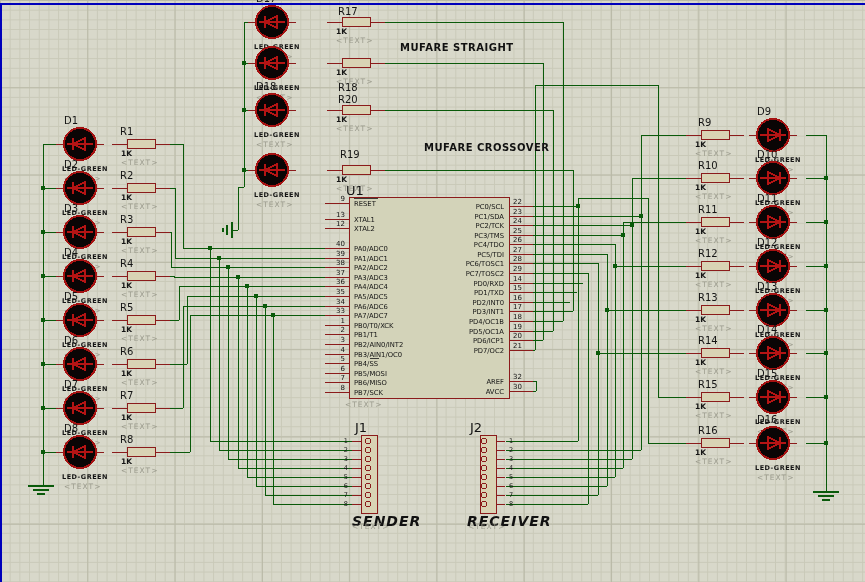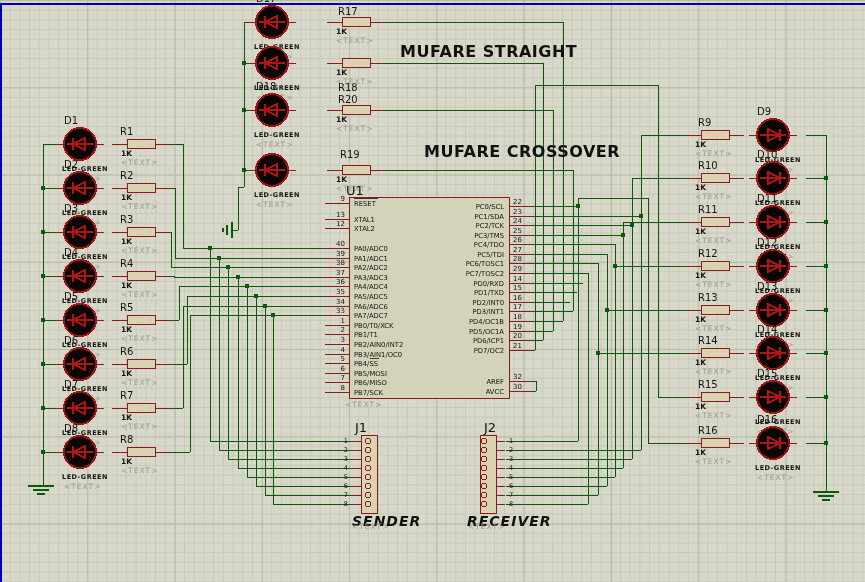--- a/index.html
+++ b/index.html
@@ -10,21 +10,21 @@
       linear-gradient(#b9b9a7 1px, transparent 1px),
       linear-gradient(90deg,#b9b9a7 1px, transparent 1px),
       linear-gradient(#c9c9b8 1px, transparent 1px),
       linear-gradient(90deg,#c9c9b8 1px, transparent 1px);
     background-size:87.3px 87.3px,87.3px 87.3px,9.7px 9.7px,9.7px 9.7px;
     font-family:"DejaVu Sans", sans-serif;
   }
   .blue-h{position:absolute;left:0;top:3px;width:865px;height:2px;background:#0000bb;}
   .blue-v{position:absolute;left:0;top:3px;width:2px;height:579px;background:#0000bb;}
   .lbl{position:absolute;color:#111;white-space:nowrap;}
-  .net-label{font-size:16px;font-weight:600;letter-spacing:0.5px;}
+  .net-label{font-size:10px;font-weight:600;letter-spacing:0.5px;}
   .ref-label{font-size:13px;text-align:center;}
   .sub-label{font-size:14px;font-weight:bold;letter-spacing:1px;font-style:italic;}
   .ph-label{font-size:7.5px;color:#9b9b8d;letter-spacing:1px;}
   svg{position:absolute;left:0;top:0;}
 </style>
 </head>
 <body>
 
 <div id="canvas">
   <div class="blue-h"></div>
@@ -755,16 +755,16 @@
   <div class="lbl net-label" style="left:400px;top:42px;">MUFARE STRAIGHT</div>
   <div class="lbl net-label" style="left:424px;top:142px;">MUFARE CROSSOVER</div>
 
   <div class="lbl ref-label" style="left:346px;top:183px;">U1</div>
   <div class="lbl ph-label" style="left:345px;top:400px;">&lt;TEXT&gt;</div>
 
   <div class="lbl ref-label" style="left:355px;top:420px;">J1</div>
   <div class="lbl sub-label" style="left:352px;top:513px;">SENDER</div>
   <div class="lbl ph-label" style="left:352px;top:522px;">&lt;TEXT&gt;</div>
 
-  <div class="lbl ref-label" style="left:484px;top:420px;">J2</div>
+  <div class="lbl ref-label" style="left:470px;top:420px;">J2</div>
   <div class="lbl sub-label" style="left:467px;top:513px;text-align:center;">RECEIVER</div>
   <div class="lbl ph-label" style="left:468px;top:522px;">&lt;TEXT&gt;</div>
 </div>
 
 </body></html>

